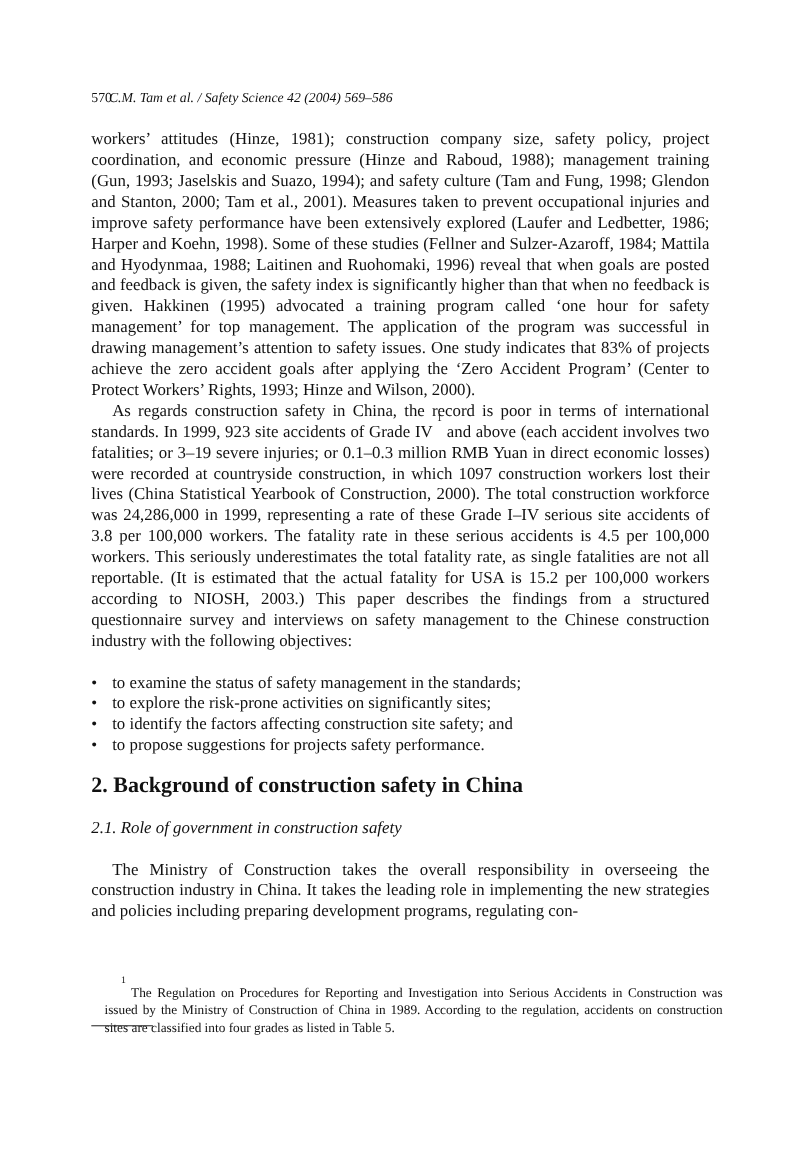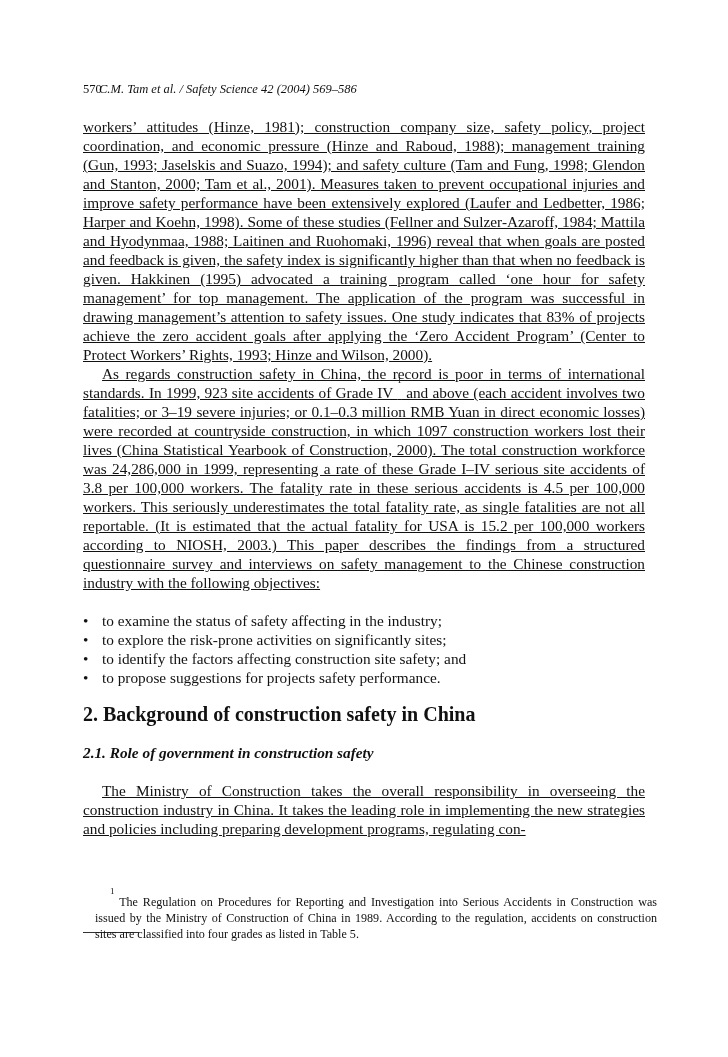--- a/index.html
+++ b/index.html
@@ -9,28 +9,28 @@
     color: #111111;
   }
   .page { position: absolute; left: 83px; top: 0; width: 562px; }
   .running-head {
     position: absolute; top: 81px; left: 0; width: 562px; height: 16px;
     font-size: 12.5px; line-height: 16px;
   }
   .page-number { position: absolute; left: 0; top: 0; }
   .journal-line { position: absolute; left: 16px; width: 100%; font-style: italic; }
   .body { position: absolute; top: 117px; left: 0; width: 562px; font-size: 15.3px; line-height: 19px; }
-  .body p { margin: 0; text-align: justify; text-align-last: left; text-decoration: underline; }
+  .body p { margin: 0; text-align: justify; text-align-last: left; }
   .body p.indent { text-indent: 19px; }
   sup { font-size: 9px; vertical-align: top; position: relative; top: -3px; line-height: 0; }
   ul.objectives { list-style: none; margin: 19px 0 0 0; padding: 0; }
   ul.objectives li { position: relative; padding-left: 19px; }
   ul.objectives li .bullet { position: absolute; left: 0; top: 0; }
   h2.section-heading { font-size: 20px; font-weight: bold; margin: 18px 0 0 0; line-height: 19px; }
-  h3.subsection-heading { font-size: 15.3px; font-style: italic; font-weight: bold; margin: 19px 0 0 0; line-height: 19px; }
+  h3.subsection-heading { font-size: 15.3px; font-style: italic; font-weight: normal; margin: 19px 0 0 0; line-height: 19px; }
   .section-para { margin-top: 19px !important; }
   .footnote-rule { position: absolute; top: 932px; left: 0; width: 56px; height: 1px; background: #333; }
   .footnote {
     position: absolute; top: 894px; left: 0; width: 562px;
     font-size: 12.1px; line-height: 16px; text-align: justify; text-align-last: left; margin-left: 12px;
   }
   .footnote .fn-indent { padding-left: 15px; }
 </style>
 </head>
 <body>
@@ -39,21 +39,21 @@
   <div class="running-head">
     <span class="page-number">570</span>
     <span class="journal-line">C.M. Tam et al. / Safety Science 42 (2004) 569–586</span>
   </div>
 
   <div class="body">
     <p>workers’ attitudes (Hinze, 1981); construction company size, safety policy, project coordination, and economic pressure (Hinze and Raboud, 1988); management training (Gun, 1993; Jaselskis and Suazo, 1994); and safety culture (Tam and Fung, 1998; Glendon and Stanton, 2000; Tam et al., 2001). Measures taken to prevent occupational injuries and improve safety performance have been extensively explored (Laufer and Ledbetter, 1986; Harper and Koehn, 1998). Some of these studies (Fellner and Sulzer-Azaroff, 1984; Mattila and Hyodynmaa, 1988; Laitinen and Ruohomaki, 1996) reveal that when goals are posted and feedback is given, the safety index is significantly higher than that when no feedback is given. Hakkinen (1995) advocated a training program called ‘one hour for safety management’ for top management. The application of the program was successful in drawing management’s attention to safety issues. One study indicates that 83% of projects achieve the zero accident goals after applying the ‘Zero Accident Program’ (Center to Protect Workers’ Rights, 1993; Hinze and Wilson, 2000).</p>
     <p class="indent"><span>As regards construction safety in China, the record is poor in terms of international standards. In 1999, 923 site accidents of Grade IV </span><sup>1</sup><span> and above (each accident involves two fatalities; or 3–19 severe injuries; or 0.1–0.3 million RMB Yuan in direct economic losses) were recorded at countryside construction, in which 1097 construction workers lost their lives (China Statistical Yearbook of Construction, 2000). The total construction workforce was 24,286,000 in 1999, representing a rate of these Grade I–IV serious site accidents of 3.8 per 100,000 workers. The fatality rate in these serious accidents is 4.5 per 100,000 workers. This seriously underestimates the total fatality rate, as single fatalities are not all reportable. (It is estimated that the actual fatality for USA is 15.2 per 100,000 workers according to NIOSH, 2003.) This paper describes the findings from a structured questionnaire survey and interviews on safety management to the Chinese construction industry with the following objectives:</span></p>
 
     <ul class="objectives">
-      <li><span class="bullet">•</span><span>to examine the status of safety affecting in the industry;</span></li>
+      <li><span class="bullet">•</span><span>to examine the status of safety management in the standards;</span></li>
       <li><span class="bullet">•</span><span>to explore the risk-prone activities on significantly sites;</span></li>
       <li><span class="bullet">•</span><span>to identify the factors affecting construction site safety; and</span></li>
       <li><span class="bullet">•</span><span>to propose suggestions for projects safety performance.</span></li>
     </ul>
 
     <h2 class="section-heading">2. Background of construction safety in China</h2>
     <h3 class="subsection-heading">2.1. Role of government in construction safety</h3>
     <p class="indent section-para">The Ministry of Construction takes the overall responsibility in overseeing the construction industry in China. It takes the leading role in implementing the new strategies and policies including preparing development programs, regulating con-</p>
   </div>
 

